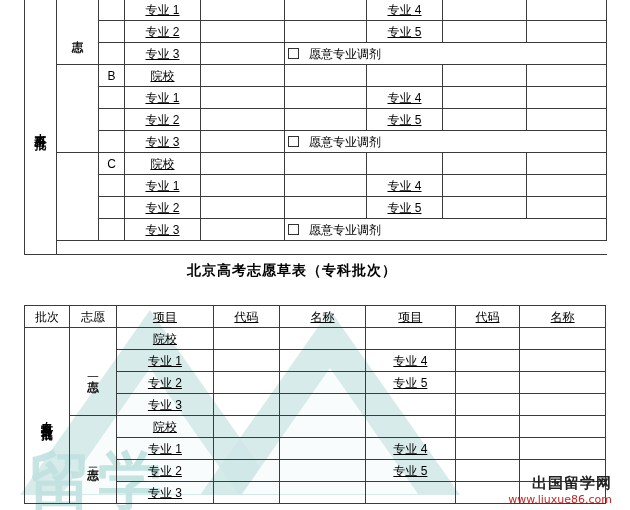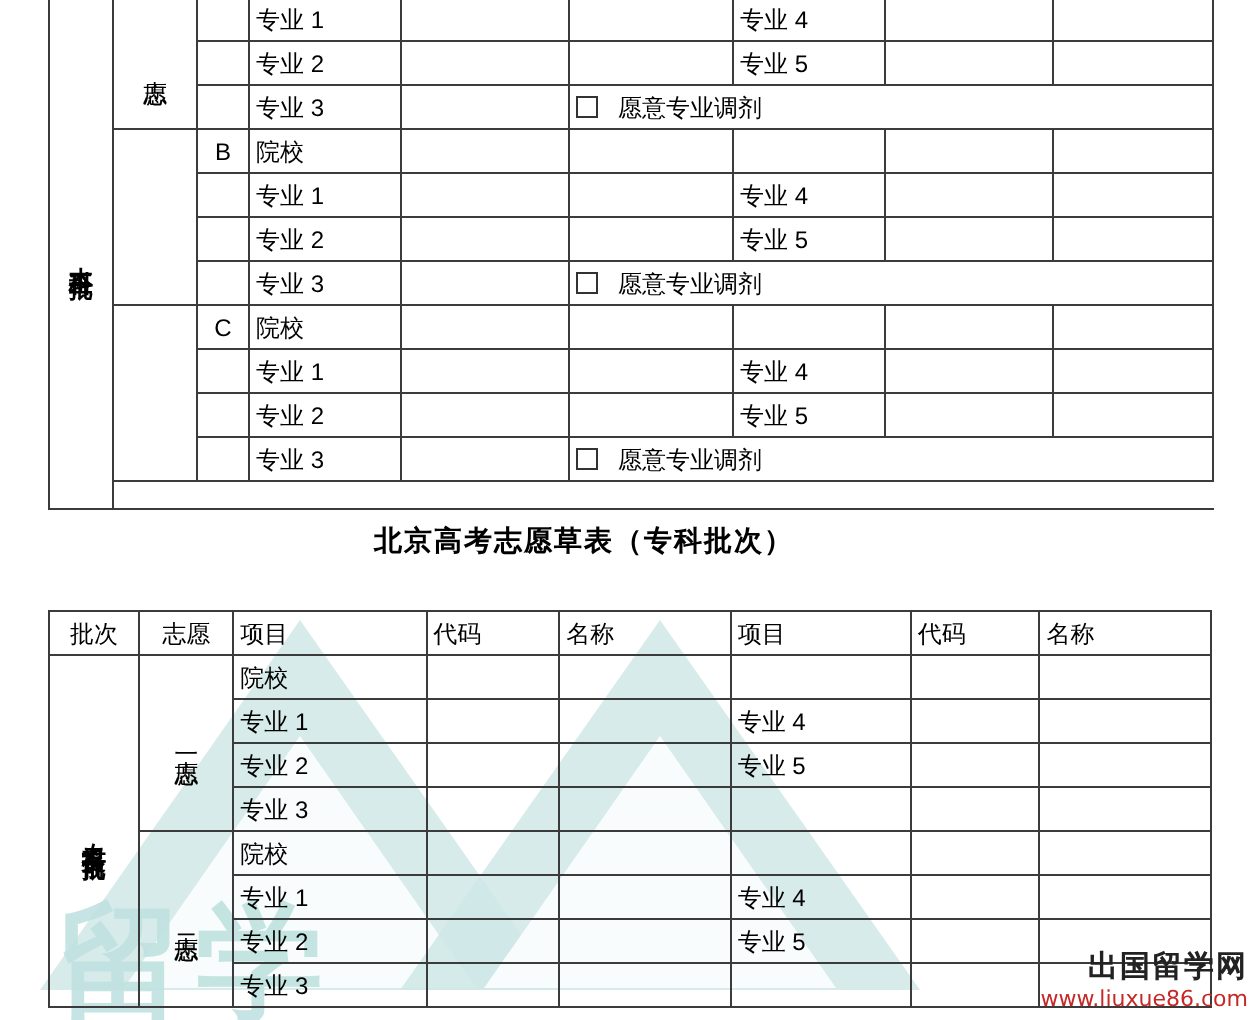--- a/index.html
+++ b/index.html
@@ -84,21 +84,21 @@
     font-size: 13px;
     padding: 2px 0;
     text-align: center;
   }
   .vlabel.small {
     font-weight: normal;
     font-size: 12px;
     letter-spacing: 1px;
   }
   .c { text-align: center; }
-  .l { text-align: left; }
+  .l { text-align: center; text-decoration: underline; }
   .hdr { text-align: center; }
 
   
   #table-top {
     position: absolute;
     left: 24px;
     top: -2px;
     width: 582px;
   }
   
@@ -132,21 +132,21 @@
     height: 9px;
     border: 1px solid #333;
     margin-right: 10px;
     vertical-align: -1px;
     background: #fff;
   }
 
   
   #credit {
     position: absolute;
-    right: 6px;
+    right: 18px;
     bottom: 4px;
     text-align: right;
     z-index: 5;
   }
   #credit .c1 {
     font-size: 15px;
     font-weight: bold;
     color: #222;
     letter-spacing: 1px;
   }

